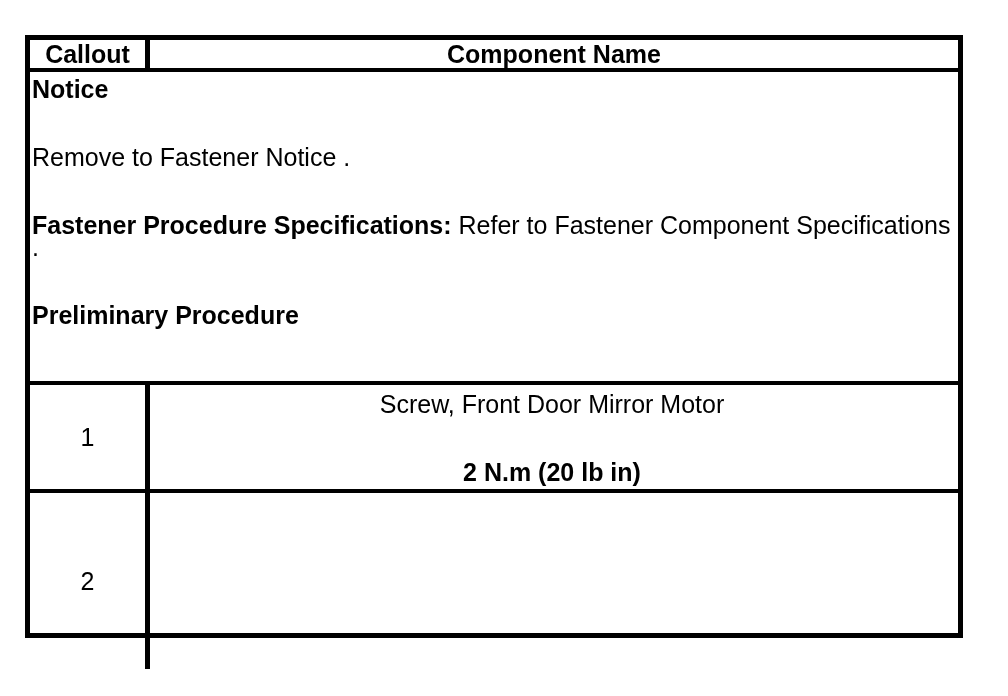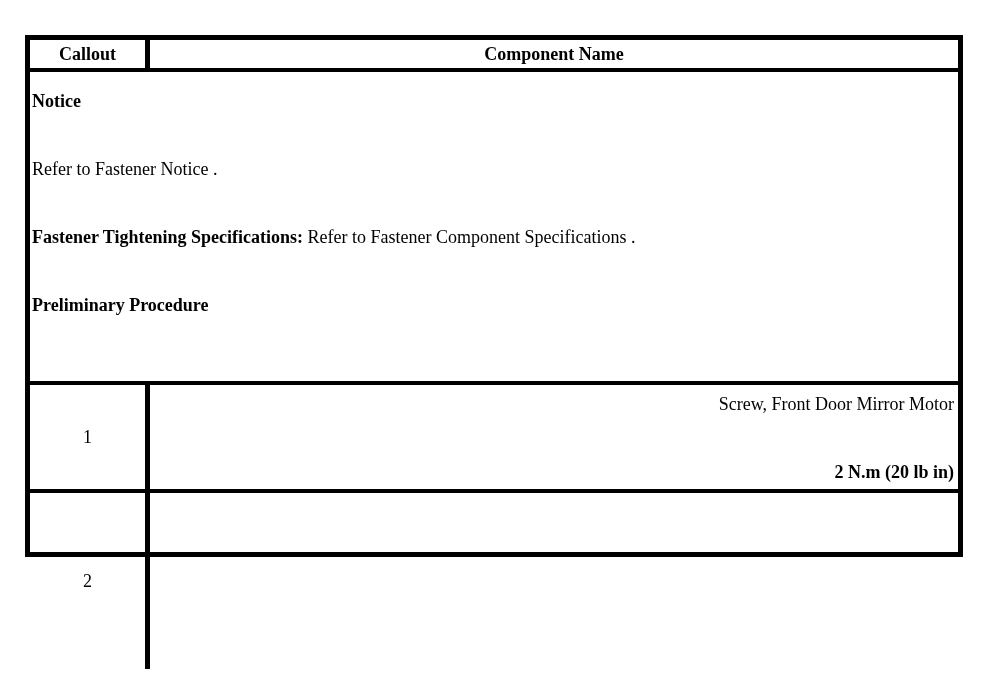--- a/index.html
+++ b/index.html
@@ -12,25 +12,25 @@
     width: 1008px;
     height: 696px;
     background: #ffffff;
     overflow: hidden;
   }
   .callout-table {
     position: absolute;
     left: 25px;
     top: 35px;
     width: 938px;
-    height: 522px;
+    height: 603px;
     box-sizing: border-box;
     border: 5px solid #000000;
-    font-family: Liberation Serif, serif;
-    font-size: 18px;
+    font-family: Liberation Sans, sans-serif;
+    font-size: 25px;
     color: #000000;
     background: #ffffff;
   }
   .trow {
     display: flex;
     box-sizing: border-box;
     width: 100%;
   }
   .header-row {
     height: 32px;
@@ -55,34 +55,34 @@
   .header-row .hcell {
     font-weight: bold;
   }
   .notice-row {
     height: 313px;
     border-bottom: 4px solid #000000;
   }
   .notice-cell {
     flex: 1;
     box-sizing: border-box;
-    padding: 18px 4px 0 2px;
+    padding: 6px 4px 0 2px;
   }
   .body-row-1 {
     height: 108px;
     border-bottom: 4px solid #000000;
   }
   .body-row-2 {
     height: 176px;
   }
   .content-cell {
     flex: 1;
     box-sizing: border-box;
     padding: 8px 4px 0 0;
-    text-align: right;
+    text-align: center;
     border-radius: 14px;
   }
   .para {
     line-height: 22px;
     margin: 0 0 46px 0;
     white-space: pre-wrap;
   }
   .para:last-child {
     margin-bottom: 0;
   }
@@ -97,22 +97,22 @@
   <div class="callout-table">
 
     <div class="trow header-row">
       <div class="callout-col hcell">Callout</div>
       <div class="name-col hcell">Component Name</div>
     </div>
 
     <div class="trow notice-row">
       <div class="notice-cell">
           <div class="para"><span class="b">Notice</span></div>
-          <div class="para"><span>Refer to Fastener Notice .</span></div>
-          <div class="para"><span class="b">Fastener Tightening Specifications:</span><span> Refer to Fastener Component Specifications .</span></div>
+          <div class="para"><span>Remove to Fastener Notice .</span></div>
+          <div class="para"><span class="b">Fastener Procedure Specifications:</span><span> Refer to Fastener Component Specifications .</span></div>
           <div class="para"><span class="b">Preliminary Procedure</span></div>
         </div>
     </div>
 
     <div class="trow body-row-1">
       <div class="callout-col">1</div>
       <div class="content-cell">
           <div class="para"><span>Screw, Front Door Mirror Motor</span></div>
           <div class="para"><span class="b">2 N.m (20 lb in)</span></div>
         </div>

